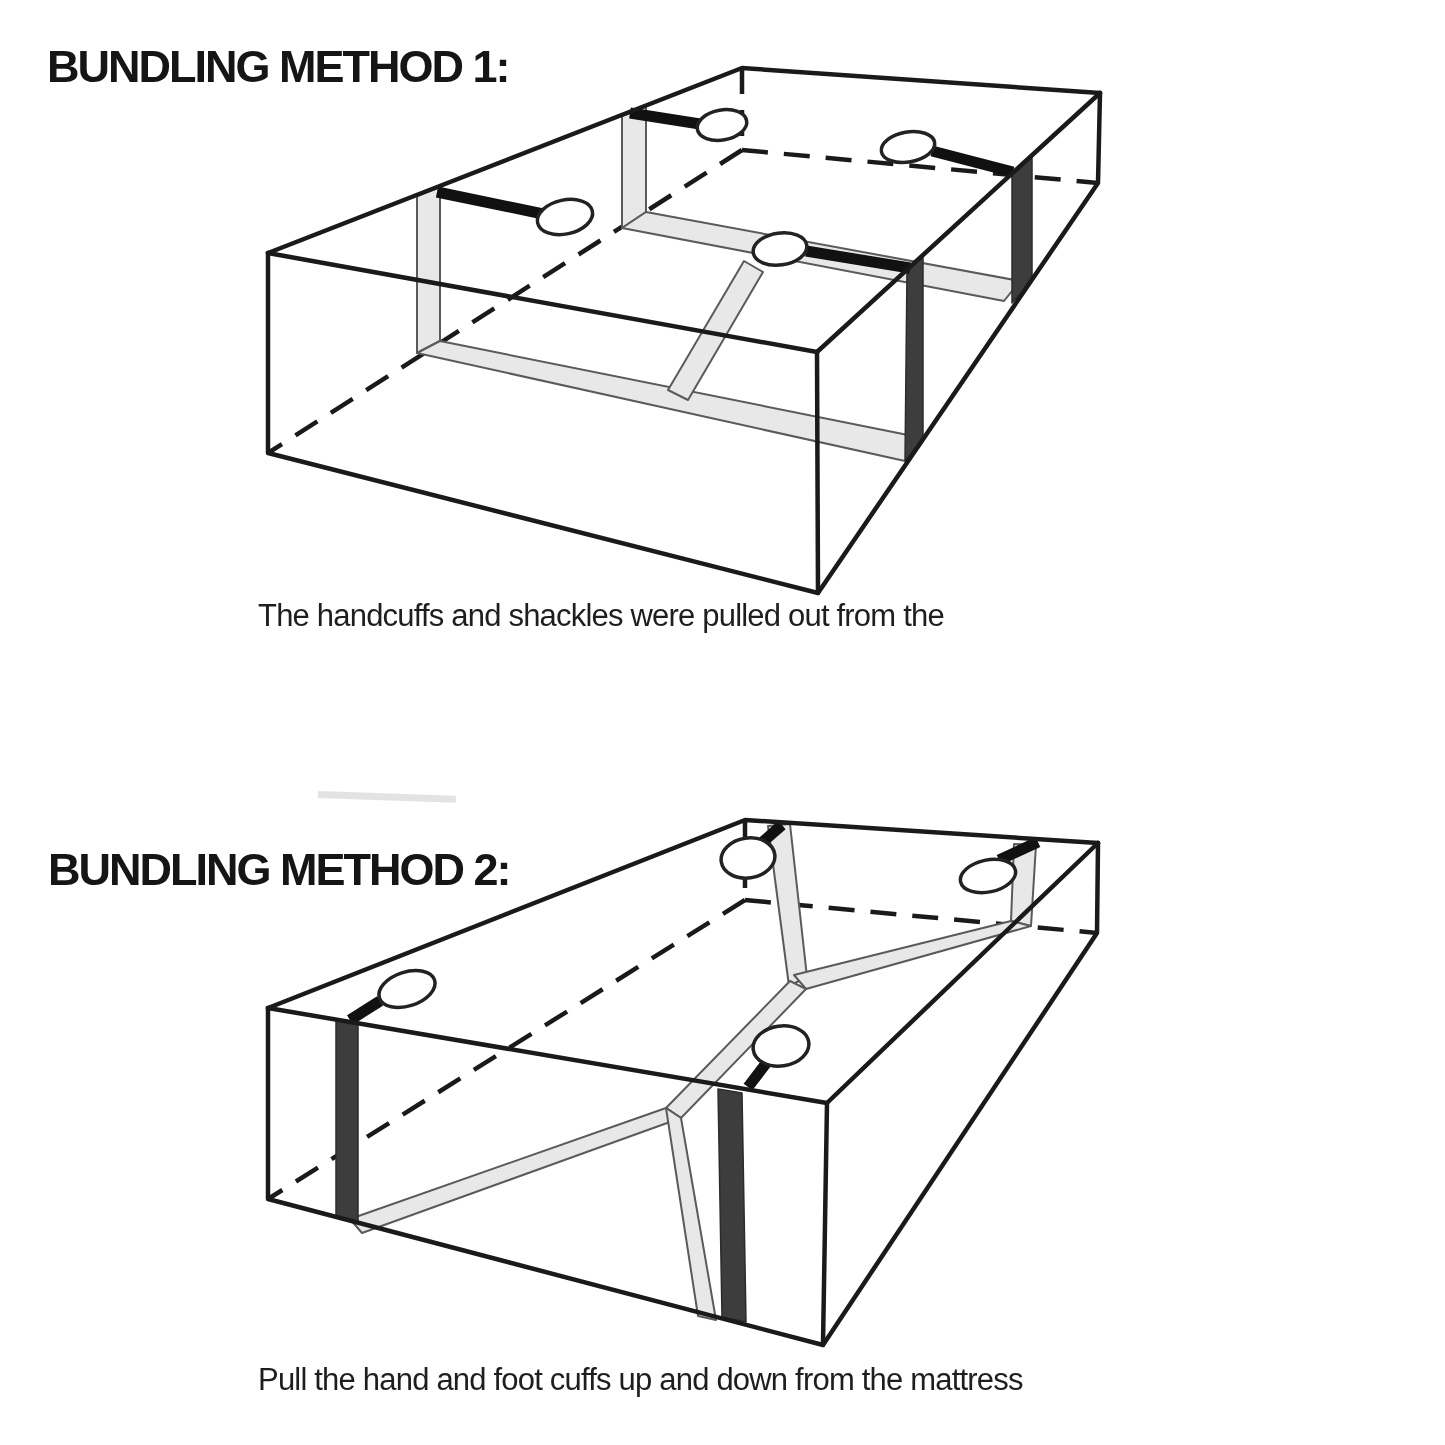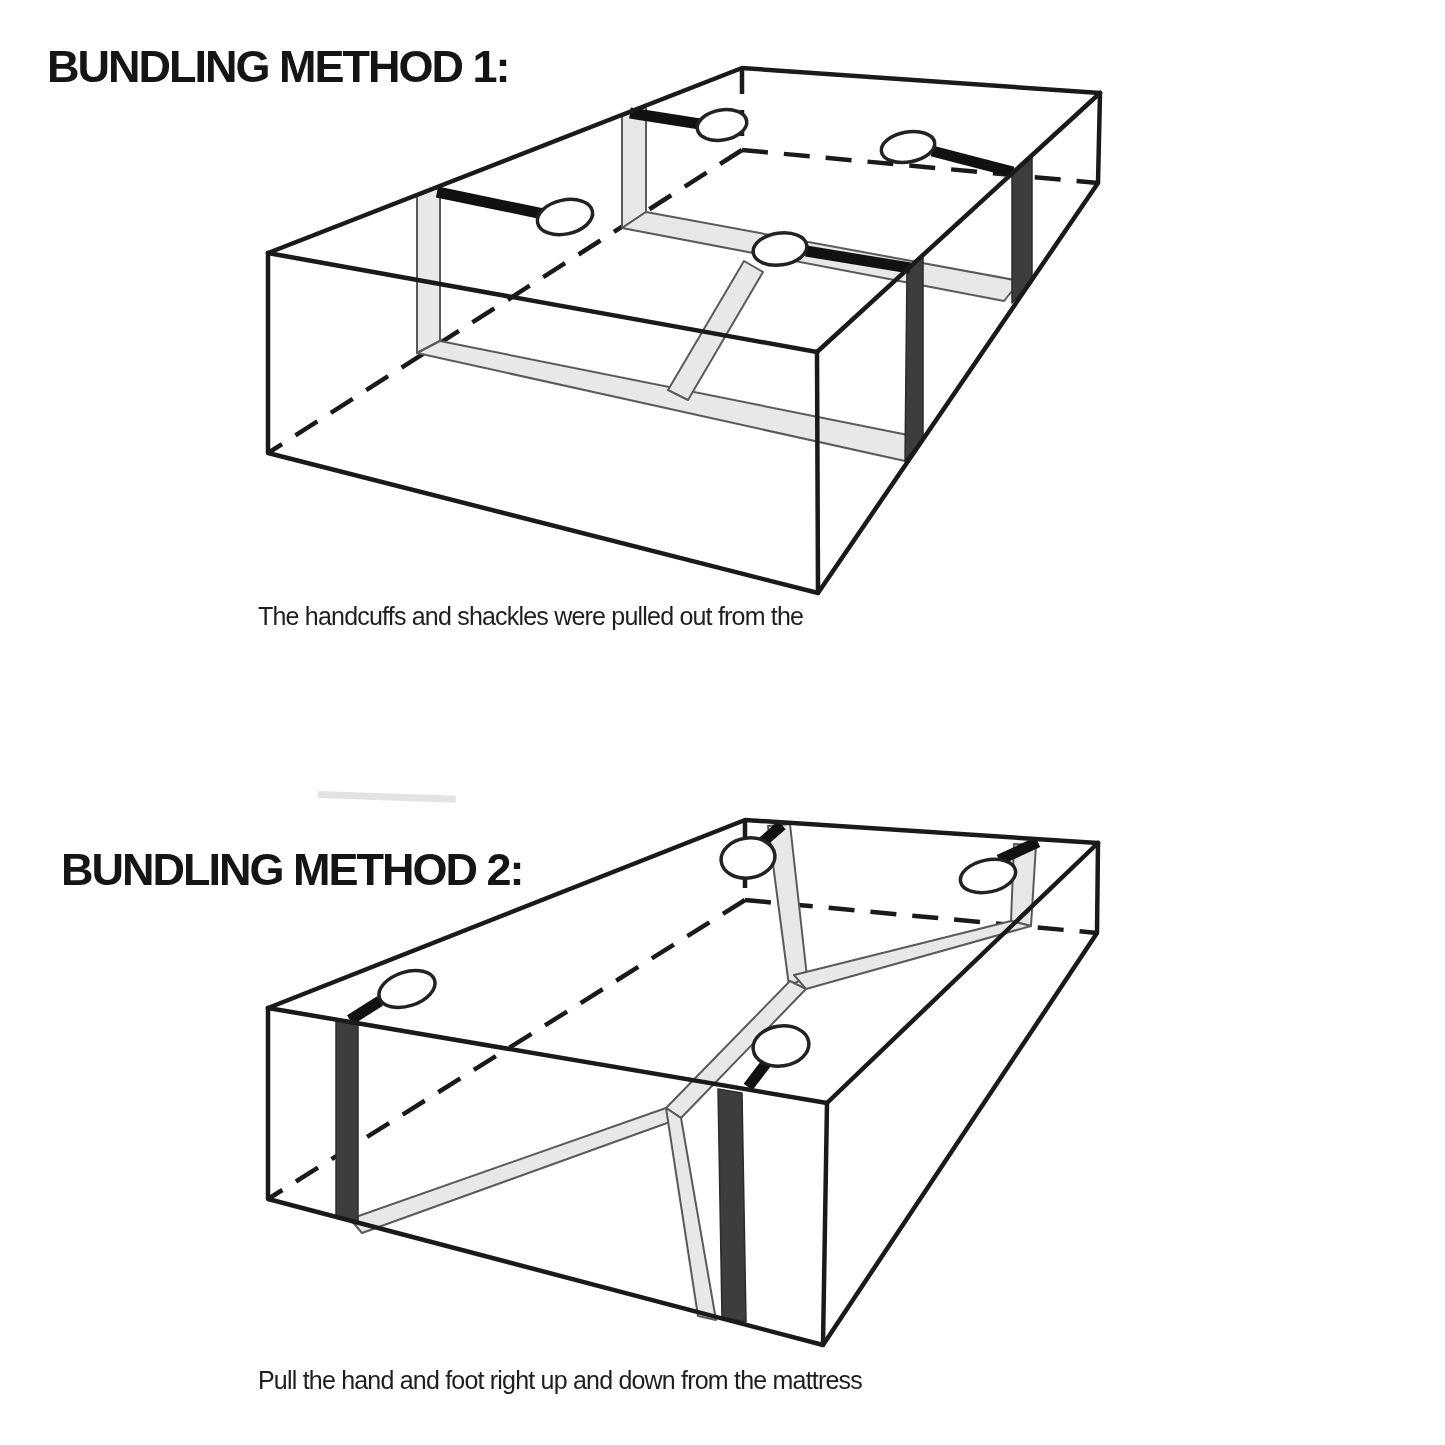--- a/index.html
+++ b/index.html
@@ -2,22 +2,22 @@
 <html><head>
 <meta charset="utf-8">
 <style>
   html,body{margin:0;padding:0;background:#fff;}
   .page{position:relative;width:1445px;height:1445px;background:#ffffff;overflow:hidden;
         font-family:"Liberation Sans",sans-serif;}
   svg.art{position:absolute;left:0;top:0;width:1445px;height:1445px;}
   .heading{position:absolute;margin:0;font-weight:800;font-size:45px;line-height:1;
            letter-spacing:-2px;color:#151515;white-space:nowrap;}
   .heading1{left:47px;top:44px;}
-  .heading2{left:61px;top:847px;}
-  .caption{position:absolute;margin:0;font-size:25px;line-height:44px;letter-spacing:-0.8px;
+  .heading2{left:48px;top:847px;}
+  .caption{position:absolute;margin:0;font-size:31px;line-height:44px;letter-spacing:-0.8px;
            color:#1e1e1e;white-space:nowrap;}
   .caption1{left:258px;top:594px;}
   .caption2{left:258px;top:1358px;}
   .edge{fill:none;stroke:#1a1a1a;stroke-width:4.5;stroke-linejoin:round;stroke-linecap:round;}
   .edge-dash{fill:none;stroke:#1a1a1a;stroke-width:4.5;stroke-dasharray:26 16;stroke-linecap:butt;}
   .band{fill:#e8e8e8;stroke:#5a5a5a;stroke-width:2;stroke-linejoin:round;}
   .band-dark{fill:#3d3d3d;stroke:#2b2b2b;stroke-width:1.5;stroke-linejoin:round;}
   .cuffseg{fill:none;stroke:#111;stroke-width:11;stroke-linecap:butt;}
   .ring{fill:#ffffff;stroke:#222;stroke-width:3.5;}
   .smudge{fill:#dcdcdc;opacity:.8;}
@@ -118,15 +118,15 @@
       </g>
     </g>
   </svg>
 
   <h2 class="heading heading1">BUNDLING METHOD 1:</h2>
 
   <p class="caption caption1"><span>The handcuffs and shackles were pulled out from the</span><br></p>
 
   <h2 class="heading heading2">BUNDLING METHOD 2:</h2>
 
-  <p class="caption caption2">Pull the hand and foot right up and down from the mattress</p>
+  <p class="caption caption2">Pull the hand and foot cuffs up and down from the mattress</p>
 
 </div>
 
 </body></html>

